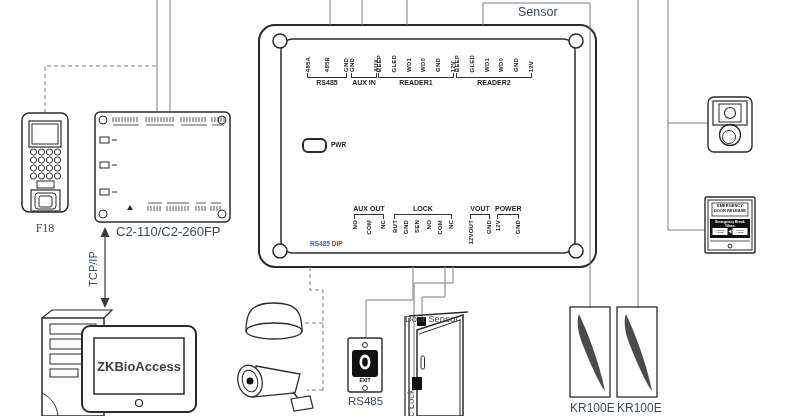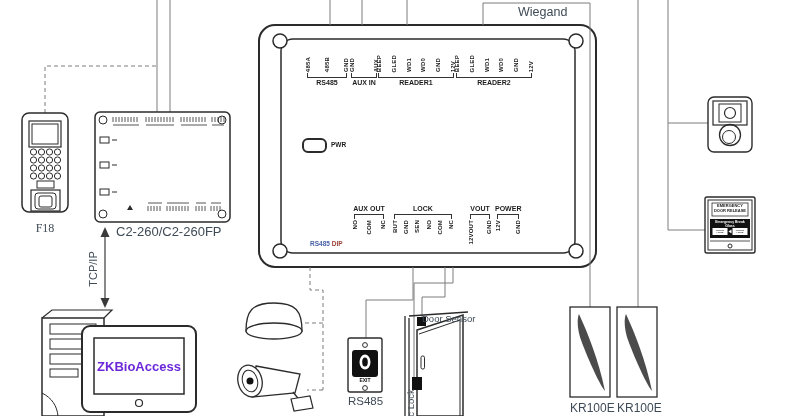--- a/index.html
+++ b/index.html
@@ -198,33 +198,33 @@
       <rect class="ink-n" x="712" y="203" width="36" height="13" stroke-width="0.8"></rect>
       <rect class="fillk" x="710" y="219" width="40" height="19"></rect>
       <rect x="712.5" y="228" width="15" height="7" fill="#fff"></rect>
       <rect x="732.5" y="228" width="15" height="7" fill="#fff"></rect>
       <polygon points="728.5,231.5 731.5,229.5 731.5,233.5" fill="#fff"></polygon>
       <path class="ink-n" d="M710 241 H750" stroke-width="0.8"></path>
       <circle class="ink-n" cx="730" cy="246" r="2" stroke-width="1"></circle>
     </g>
   </svg>
 
-  <div class="lab" style="left:518px;top:5px;font-size:12.5px;">Wiegand</div>
+  <div class="lab" style="left:518px;top:5px;font-size:12.5px;">Sensor</div>
 
   <div class="lab rot" style="left:69px;top:262px;width:48px;height:14px;line-height:14px;font-size:11px;text-align:center;">TCP/IP</div>
 
   <div class="lab center" style="left:22px;top:221px;width:46px;font-size:12px;font-family:Liberation Serif, serif;">F18</div>
 
-  <div class="lab" style="left:116px;top:224px;font-size:13px;">C2-260/C2-260FP</div>
-
-  <div class="lab" style="left:94px;top:338px;width:90px;height:56px;display:flex;align-items:center;justify-content:center;font-size:13px;font-weight:700;color:#6d28d9;">ZKBioAccess</div>
+  <div class="lab" style="left:116px;top:224px;font-size:13px;">C2-110/C2-260FP</div>
+
+  <div class="lab" style="left:94px;top:338px;width:90px;height:56px;display:flex;align-items:center;justify-content:center;font-size:13px;font-weight:700;color:#404040;">ZKBioAccess</div>
 
   <div class="lab center" style="left:348px;top:395px;width:34px;font-size:11.5px;">RS485</div>
 
-  <div class="lab" style="left:422px;top:313px;font-size:9.5px;text-align:center;">Door Sensor</div>
+  <div class="lab" style="left:405px;top:313px;font-size:9.5px;text-align:center;">Door Sensor</div>
 
   <div class="lab rot" style="left:395px;top:398px;width:32px;height:12px;line-height:12px;font-size:9.5px;text-align:center;">ic Lock</div>
 
   <div class="lab center" style="left:570px;top:401px;width:40px;font-size:12px;">KR100E</div>
   <div class="lab center" style="left:617px;top:401px;width:40px;font-size:12px;">KR100E</div>
 
   <div class="micro" style="left:331px;top:141px;font-size:6.5px;font-weight:700;color:#1c1c1c;">PWR</div>
   <div class="micro" style="left:310px;top:240px;font-size:6.5px;font-weight:700;">
     <span style="color:var(--c-dip-blue,#4a63a8);">RS485</span>
     <span style="color:var(--c-dip-red,#9c3f35);">DIP</span>

